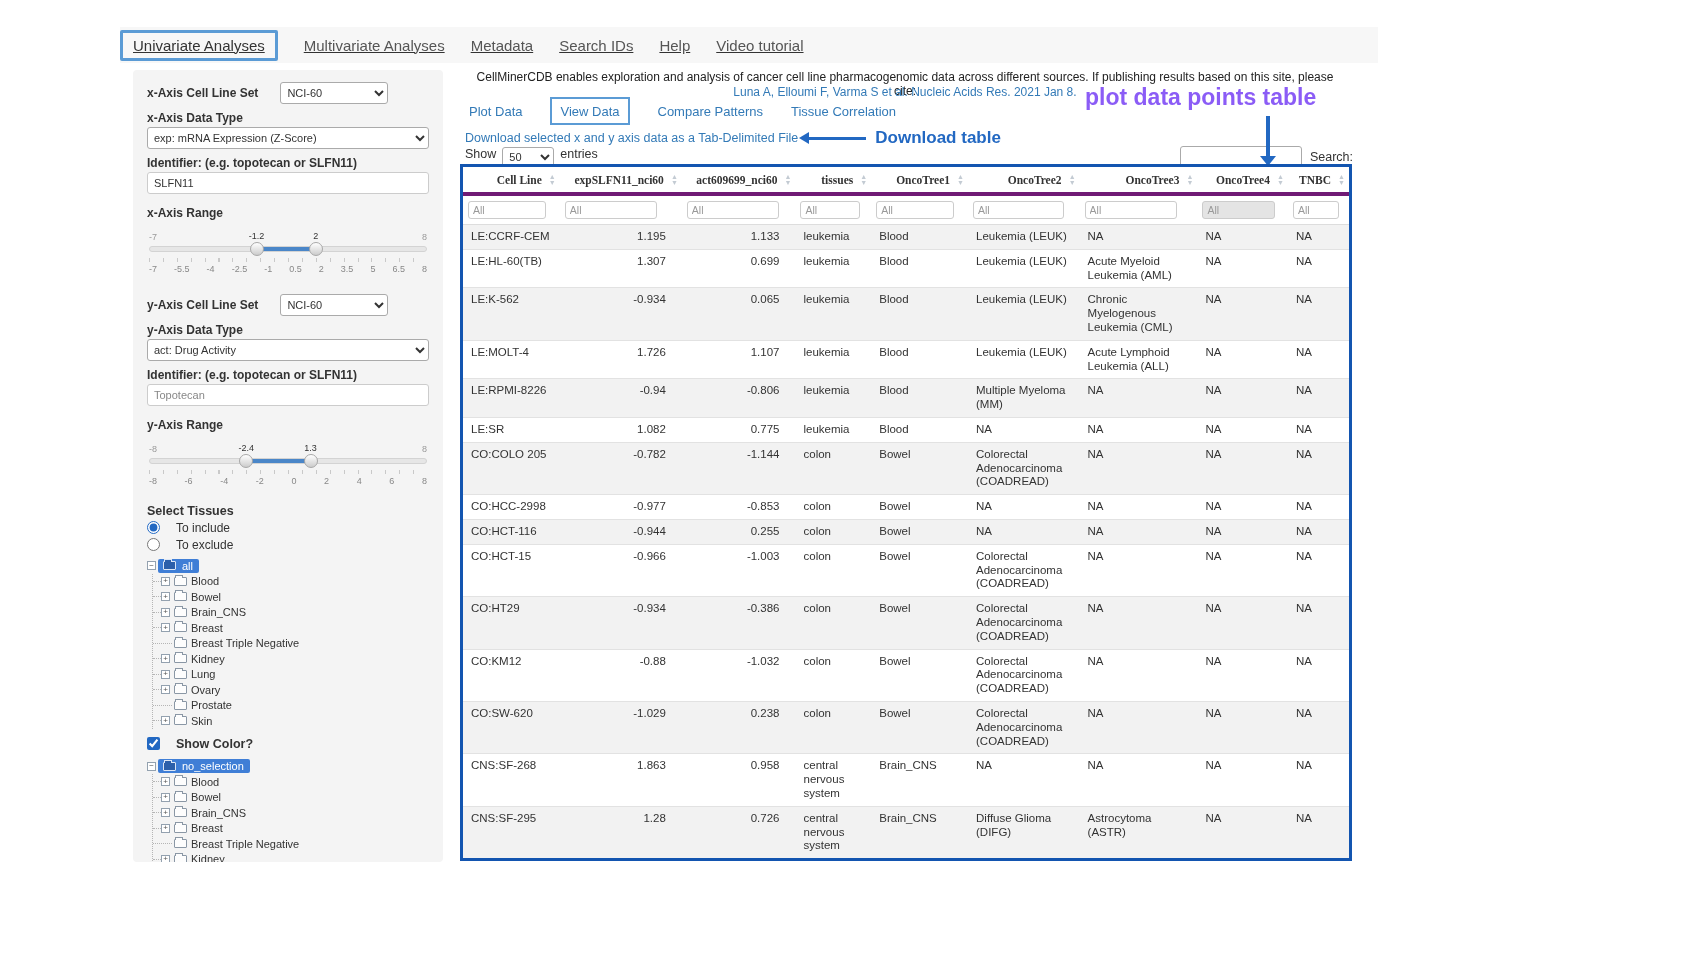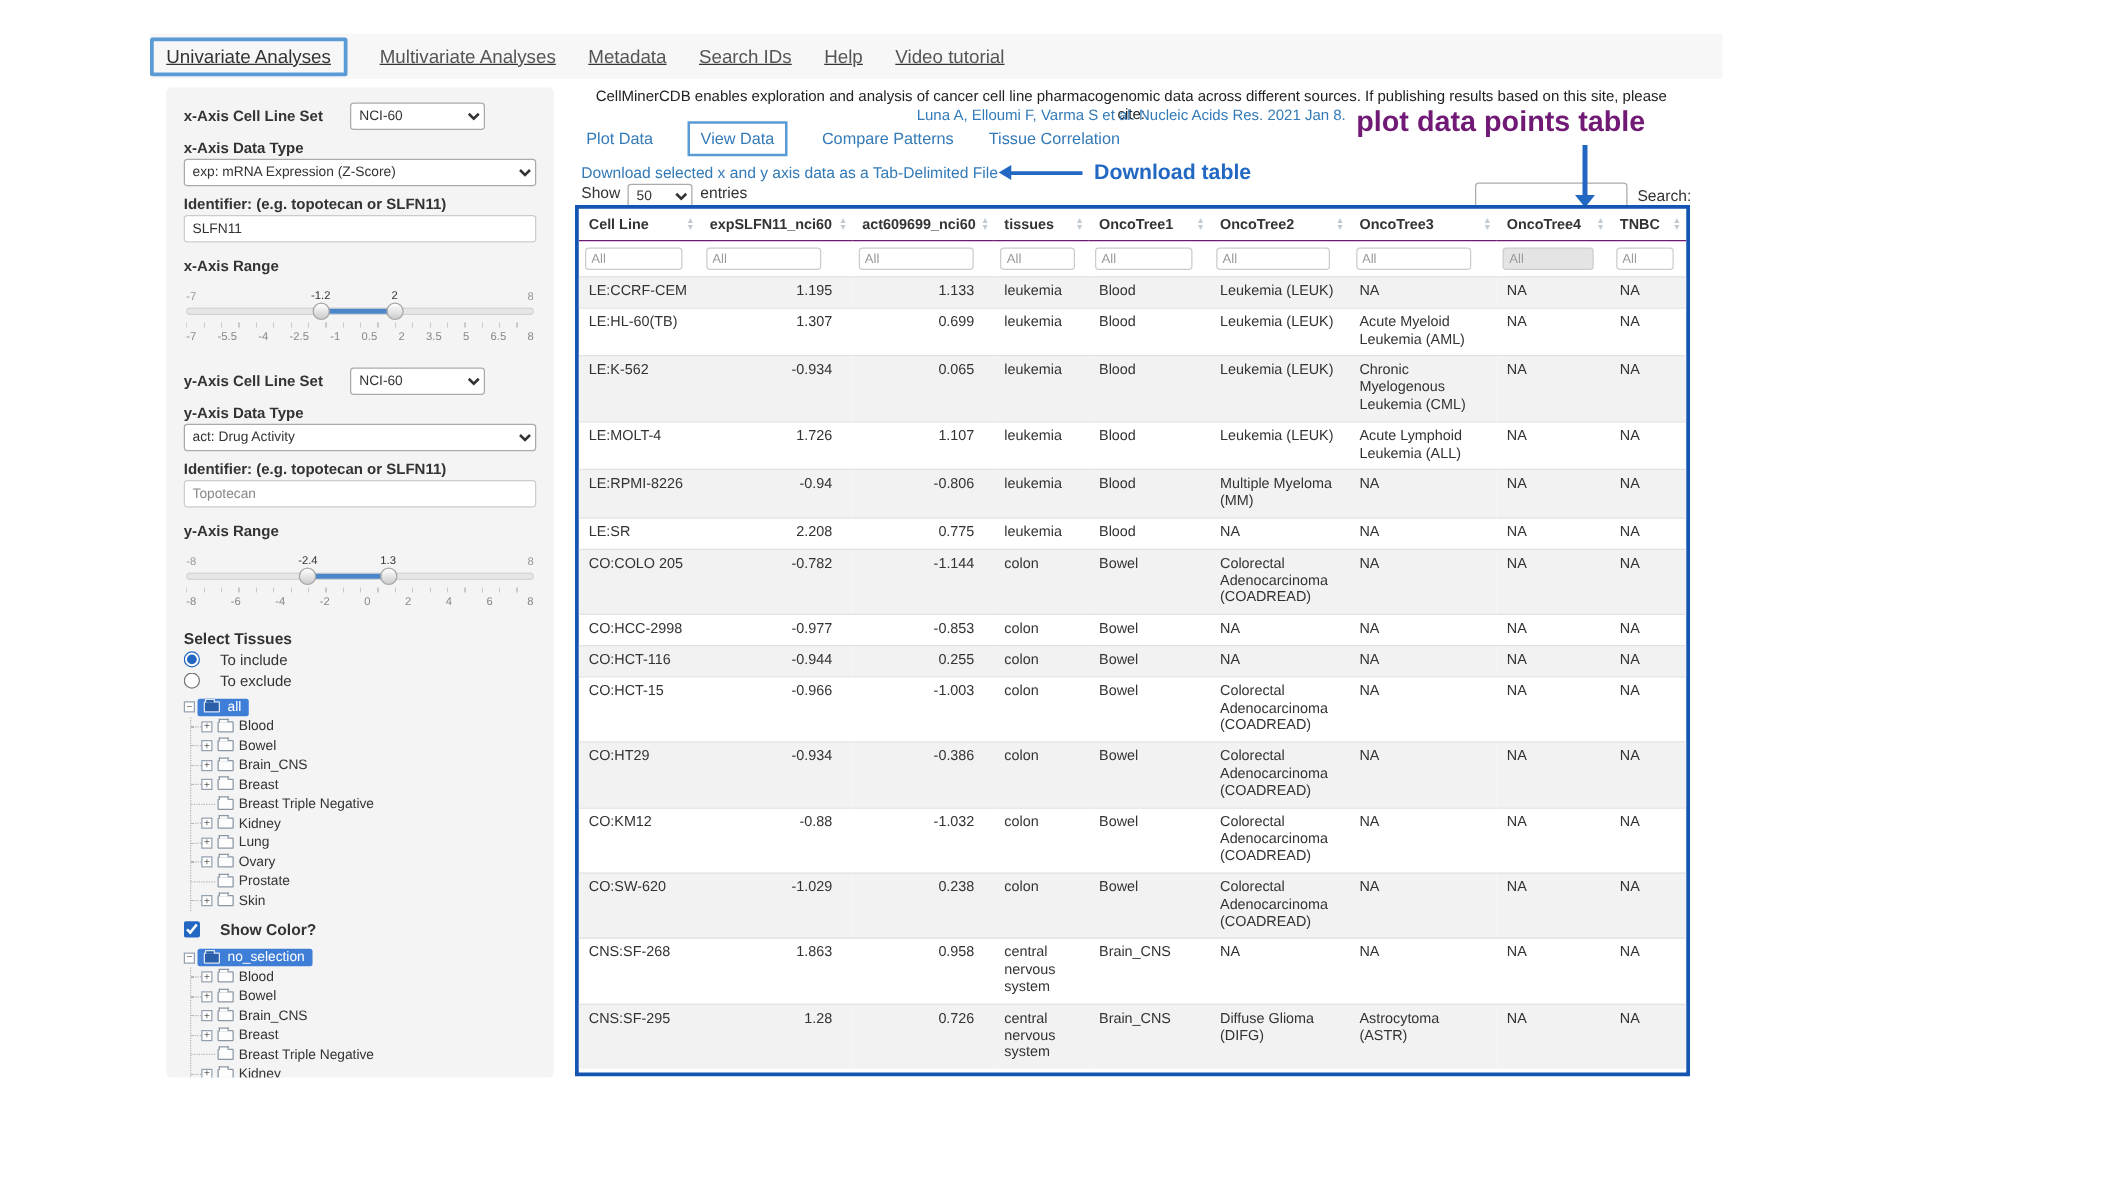--- a/index.html
+++ b/index.html
@@ -87,38 +87,38 @@
     border-right:10px solid #2268c2; }
   .annot-dl-text { font-size:17px; font-weight:bold; color:#2268c2; margin-left:9px; }
   .entries-row { position:absolute; left:10px; top:82px; width:888px; display:flex;
     align-items:center; justify-content:space-between; font-size:12.5px; }
   .entries-left { display:flex; gap:6px; }
   .entries-left select { height:20px; width:52px; font-size:11px; }
   .search-right { display:flex; align-items:center; gap:8px; }
   .search-right input { width:122px; height:21px; border:1px solid #aaa; border-radius:3px; padding:0 5px; font-size:11px; }
 
   .annot-plot-label { position:absolute; left:1085px; top:84px; font-size:23px;
-    font-weight:bold; color:#701a75; white-space:nowrap; }
+    font-weight:bold; color:#8b5cf6; white-space:nowrap; }
   .annot-down-arrow { position:absolute; left:1260px; top:116px; width:16px; height:50px; }
   .annot-down-arrow .stem { position:absolute; left:6px; top:0; width:4px; height:40px; background:#2268c2; }
   .annot-down-arrow .head { position:absolute; left:0; top:40px; width:0; height:0;
     border-left:8px solid transparent; border-right:8px solid transparent;
     border-top:10px solid #2268c2; }
 
   
   .annot-table-box { position:absolute; left:460px; top:164px; width:892px; height:697px;
     border:3px solid #1355b0; background:#fff; overflow:hidden; }
   table.dt { width:100%; border-collapse:collapse; table-layout:fixed; }
   .dt th:nth-child(1){width:92px}  .dt th:nth-child(2){width:116px}
   .dt th:nth-child(3){width:108px} .dt th:nth-child(4){width:72px}
   .dt th:nth-child(5){width:92px}  .dt th:nth-child(6){width:106px}
   .dt th:nth-child(7){width:112px} .dt th:nth-child(8){width:86px}
   .dt th:nth-child(9){width:58px}
-  .dt th { position:relative; text-align:left; font-size:11.5px; font-weight:bold;
-    padding:7px 18px 6px 8px; border-bottom:1px solid #701a75; cursor:pointer; }
+  .dt th { position:relative; text-align:right; font-size:11.5px; font-weight:bold;
+    padding:7px 18px 6px 8px; border-bottom:4px solid #701a75; cursor:pointer;font-family:Liberation Serif, serif; }
   .sort { position:absolute; right:4px; top:50%; transform:translateY(-50%);
     display:flex; flex-direction:column; }
   .sort i { font-style:normal; font-size:7px; line-height:6px; color:#c3cbd3; }
   .filter-row td { padding:4px 5px 5px; border-bottom:1px solid #ddd; }
   .filter-row input { width:90%; max-width:92px; height:18px; border:1px solid #ccc;
     border-radius:3px; font-size:10.5px; padding:0 4px; background:#fff; }
   .filter-row input::placeholder { color:#999; }
   .filter-row input.gray { background:#e4e4e4; }
   .dt tbody td { font-size:11.5px; padding:5px 8px; line-height:1.2;
     border-top:1px solid #e2e2e2; vertical-align:top; word-wrap:break-word; }
@@ -509,21 +509,21 @@
             <td class="num">-0.806</td>
             <td>leukemia</td>
             <td>Blood</td>
             <td>Multiple Myeloma (MM)</td>
             <td>NA</td>
             <td>NA</td>
             <td>NA</td>
           </tr>
           <tr>
             <td>LE:SR</td>
-            <td class="num">2.208</td>
+            <td class="num">1.082</td>
             <td class="num">0.775</td>
             <td>leukemia</td>
             <td>Blood</td>
             <td>NA</td>
             <td>NA</td>
             <td>NA</td>
             <td>NA</td>
           </tr>
           <tr>
             <td>CO:COLO 205</td>

